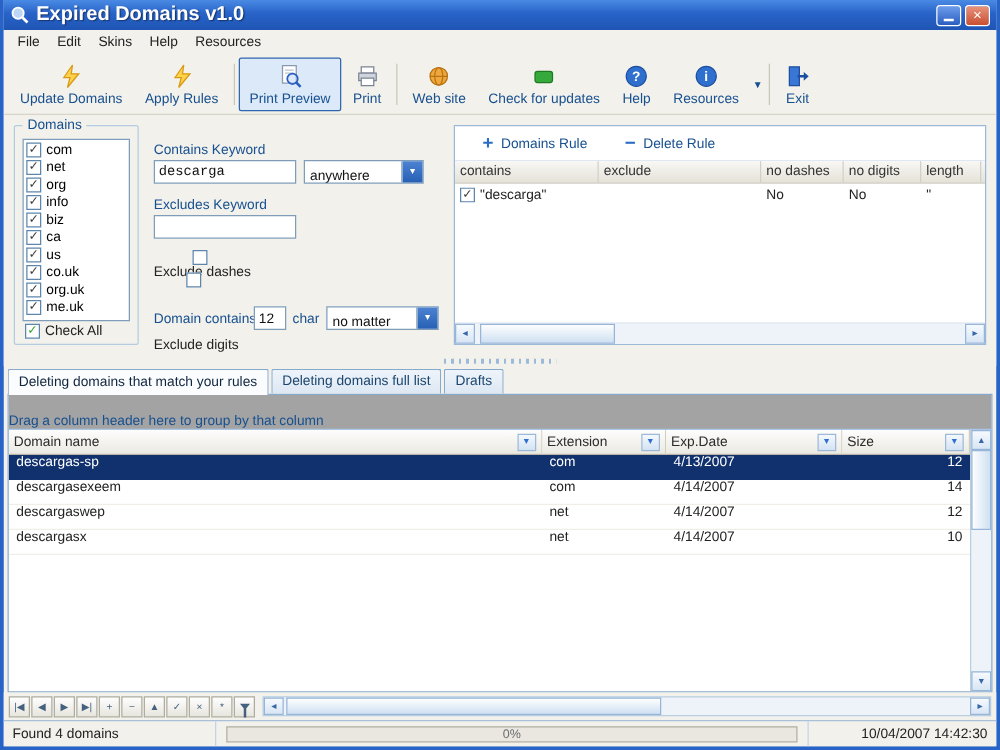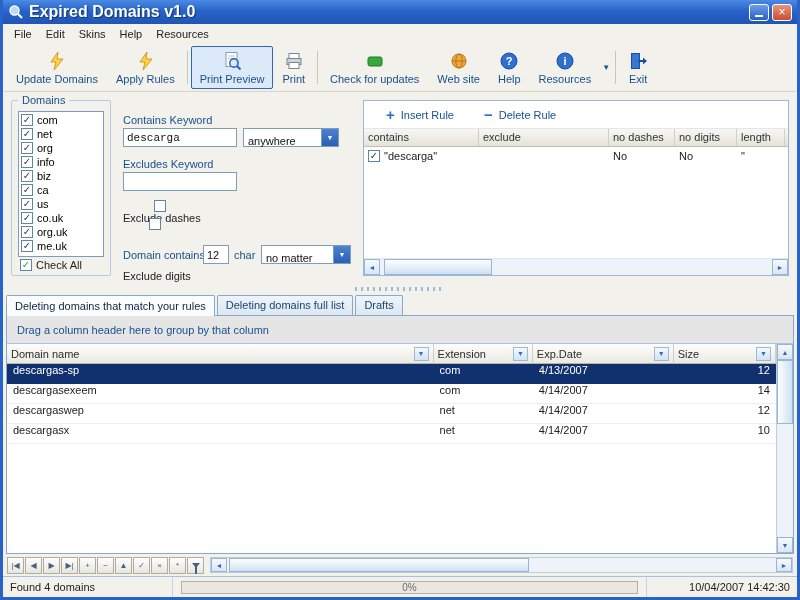--- a/index.html
+++ b/index.html
@@ -99,22 +99,22 @@
 
   
   .tabs { height:22px; flex:none; display:flex; align-items:flex-end; gap:2px; padding-left:3px; }
   .tab { border:1px solid #86a9cc; border-bottom:none; border-radius:2px 2px 0 0; padding:3px 8px 4px;
          background:linear-gradient(#eef4fa,#dde8f3); color:#1b456f; white-space:nowrap; }
   .tab.active { background:#fbfcfd; position:relative; top:1px; padding-top:4px; z-index:2; color:#10253f; }
 
   
   .gridarea { flex:1; margin:0 3px; border:1px solid #86a9cc; background:#fff; display:flex;
               flex-direction:column; overflow:hidden; }
-  .groupbar { height:28px; flex:none; background:#e5e5e5; border-bottom:1px solid #aac6e4;
-              display:flex; align-items:center; padding-left:10px; color:#17508f; }
+  .groupbar { height:28px; flex:none; background:#a3a3a3; border-bottom:1px solid #aac6e4;
+              display:flex; align-items:flex-end; color:#17508f; }
   .gridmain { flex:1; display:flex; overflow:hidden; }
   .gridcols { flex:1; display:flex; flex-direction:column; overflow:hidden; }
   .gheader { display:flex; height:20px; flex:none; }
   .gh { display:flex; align-items:center; gap:9px; background:linear-gradient(#fdfdfc,#ebe9e2);
         border-right:1px solid #d0cdc2; border-bottom:1px solid #b8b4a6; padding:0 4px; color:#2b2b2b;justify-content:space-between; }
   .ghl { flex:1; white-space:nowrap; overflow:hidden; }
   .ghd { width:15px; height:14px; flex:none; border:1px solid #9db9d8;
          background:linear-gradient(#f4f9fe,#d3e2f3); color:#2f6fce; font-size:7px;
          display:flex; align-items:center; justify-content:center; }
   .ghd::after { content:"▼"; }
@@ -217,34 +217,34 @@
           <rect x="3" y="7.5" width="14" height="6" fill="#cfd4dc" stroke="#7a8494"></rect>
           <rect x="5" y="11.5" width="10" height="6" fill="#ffffff" stroke="#7a8494"></rect>
         </svg>
       </span>
       <span>Print</span>
     </div>
     <div class="tsep"></div>
     <div class="tbtn">
       <span class="ticon">
         <svg viewBox="0 0 20 20" width="20" height="20">
-            <rect x="3" y="6" width="14" height="9" rx="2" fill="#36a93c" stroke="#1d7a22"></rect>
-          </svg>
-      </span>
-      <span>Check for updates</span>
-    </div>
-    <div class="tbtn">
-      <span class="ticon">
-        <svg viewBox="0 0 20 20" width="20" height="20">
           <circle cx="10" cy="10" r="7" fill="#f0a73c" stroke="#b87414"></circle>
           <ellipse cx="10" cy="10" rx="3.2" ry="7" fill="none" stroke="#b87414"></ellipse>
           <line x1="3" y1="10" x2="17" y2="10" stroke="#b87414"></line>
         </svg>
       </span>
       <span>Web site</span>
+    </div>
+    <div class="tbtn">
+      <span class="ticon">
+        <svg viewBox="0 0 20 20" width="20" height="20">
+            <rect x="3" y="6" width="14" height="9" rx="2" fill="#36a93c" stroke="#1d7a22"></rect>
+          </svg>
+      </span>
+      <span>Check for updates</span>
     </div>
     <div class="tbtn">
       <span class="ticon">
         <svg viewBox="0 0 20 20" width="20" height="20">
           <circle cx="10" cy="10" r="8" fill="#2f6fce" stroke="#1c4fa0"></circle>
           <text x="10" y="14" text-anchor="middle" font-size="11" font-weight="bold" fill="#ffffff">?</text>
         </svg>
       </span>
       <span>Help</span>
     </div>
@@ -346,21 +346,21 @@
       <div class="combo" style="position:absolute;top:153px;left:140px;width:90px;">
         <span class="val">no matter</span>
         <span class="drop"></span>
       </div>
     </div>
 
     <div class="rules-panel">
       <div class="rules-toolbar">
         <div class="rbtn">
           <span class="plus-icon"></span>
-          <span>Insert Rule</span>
+          <span>Domains Rule</span>
         </div>
         <div class="rbtn">
           <span class="minus-icon"></span>
           <span>Delete Rule</span>
         </div>
       </div>
       <div class="rules-header">
         <span class="rh w-contains">contains</span>
         <span class="rh w-exclude">exclude</span>
         <span class="rh w-nodash">no dashes</span>

